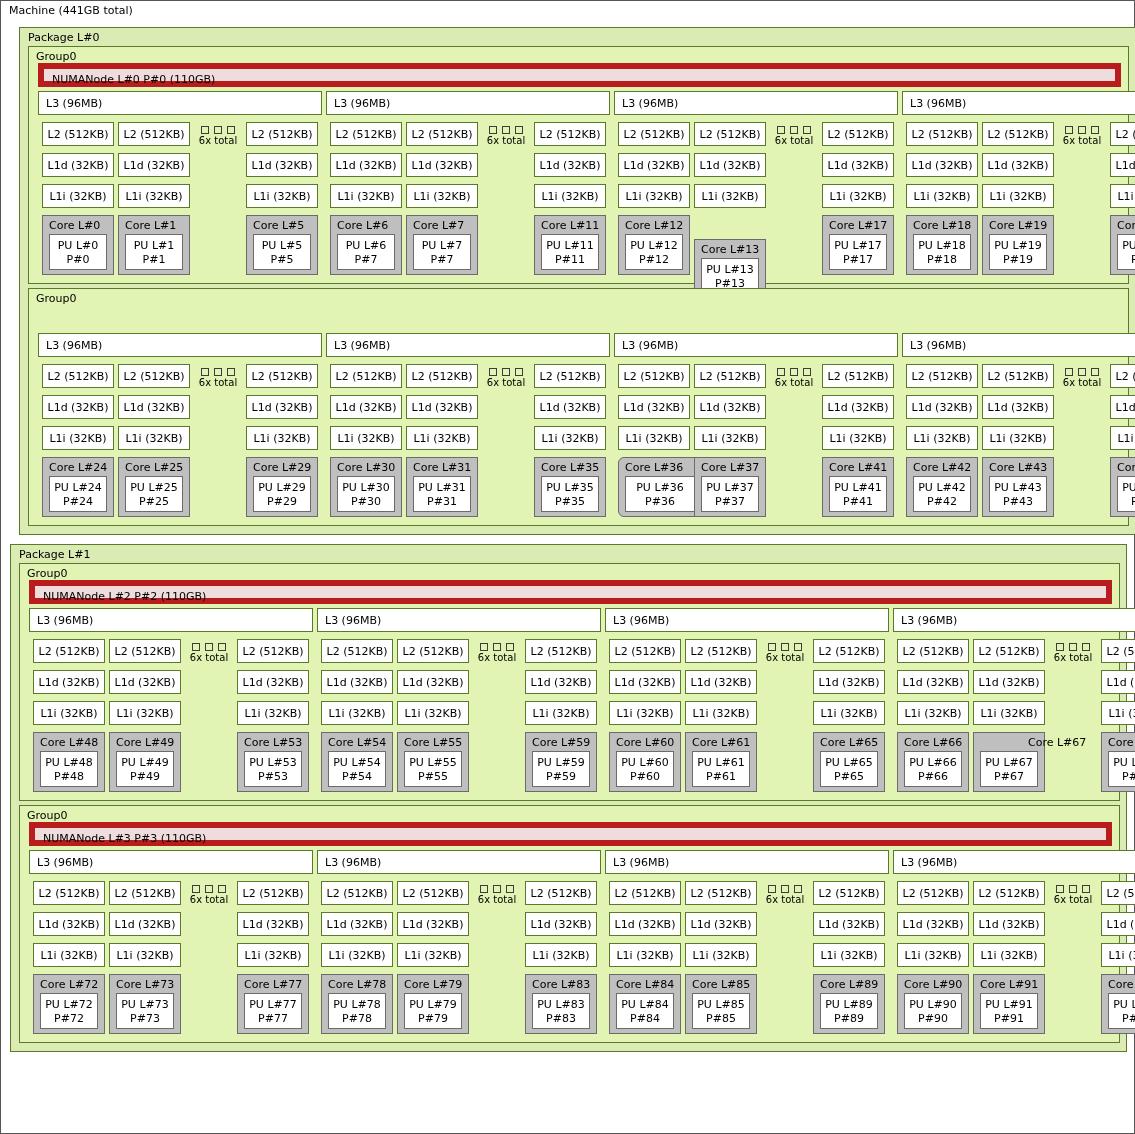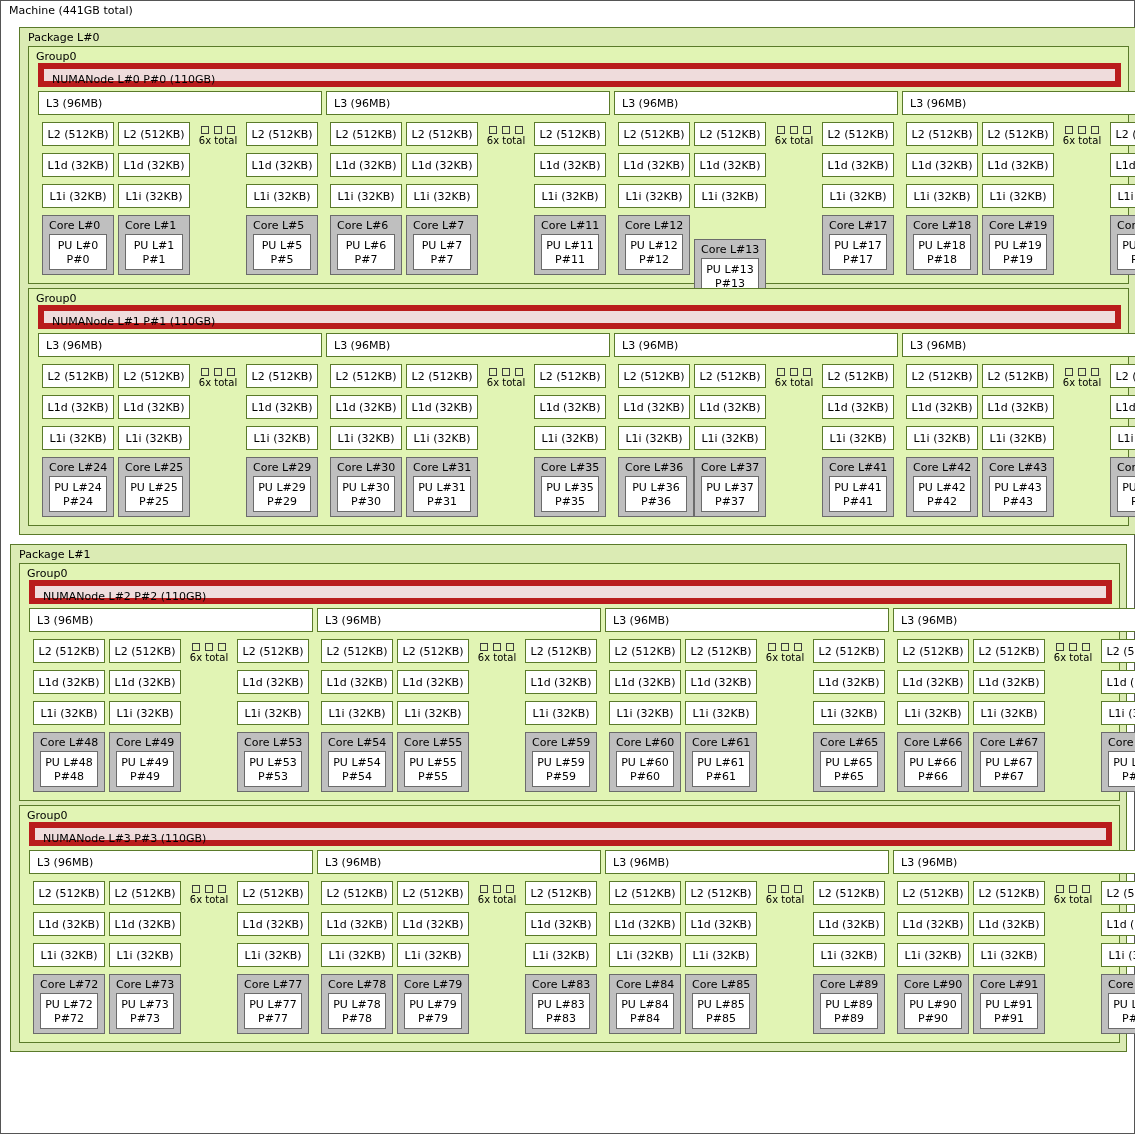--- a/index.html
+++ b/index.html
@@ -406,23 +406,20 @@
               <div class="sq-row">
                 <div class="sq"></div>
                 <div class="sq"></div>
                 <div class="sq"></div>
               </div>
               <div class="etext">6x total</div>
             </div>
           </div>
           <div class="group" style="left: 8px; top: 260px; width: 1101px; height: 238px;">
             <div class="boxlabel">Group0</div>
-            <div class="numanode" style="left: 9px; top: 16px; width: 1083px;">
-              <div class="boxlabel">NUMANode L#1 P#1 (110GB)</div>
-            </div>
             <div class="l3" style="left: 9px; top: 44px; width: 284px;">
               <div class="boxlabel">L3 (96MB)</div>
             </div>
             <div class="cell" style="left: 13px; top: 75px; width: 72px;">
               <div class="boxlabel">L2 (512KB)</div>
             </div>
             <div class="cell" style="left: 13px; top: 106px; width: 72px;">
               <div class="boxlabel">L1d (32KB)</div>
             </div>
             <div class="cell" style="left: 13px; top: 137px; width: 72px;">
@@ -539,21 +536,21 @@
             </div>
             <div class="cell" style="left: 589px; top: 75px; width: 72px;">
               <div class="boxlabel">L2 (512KB)</div>
             </div>
             <div class="cell" style="left: 589px; top: 106px; width: 72px;">
               <div class="boxlabel">L1d (32KB)</div>
             </div>
             <div class="cell" style="left: 589px; top: 137px; width: 72px;">
               <div class="boxlabel">L1i (32KB)</div>
             </div>
-            <div class="core" style="left: 589px; top: 168px; width: 76px;">
+            <div class="core" style="left: 589px; top: 168px; width: 84px; border-radius: 6px;">
               <div class="boxlabel">Core L#36</div>
               <div class="pu">
                 <span>PU L#36</span>
                 <span>P#36</span>
               </div>
             </div>
             <div class="cell" style="left: 665px; top: 75px; width: 72px;">
               <div class="boxlabel">L2 (512KB)</div>
             </div>
             <div class="cell" style="left: 665px; top: 106px; width: 72px;">
@@ -859,21 +856,21 @@
             </div>
             <div class="cell" style="left: 953px; top: 75px; width: 72px;">
               <div class="boxlabel">L2 (512KB)</div>
             </div>
             <div class="cell" style="left: 953px; top: 106px; width: 72px;">
               <div class="boxlabel">L1d (32KB)</div>
             </div>
             <div class="cell" style="left: 953px; top: 137px; width: 72px;">
               <div class="boxlabel">L1i (32KB)</div>
             </div>
-            <div class="core" style="left: 953px; top: 168px; width: 72px;">
+            <div class="core" style="left: 953px; top: 168px; width: 72px; padding-left: 48px;">
               <div class="boxlabel">Core L#67</div>
               <div class="pu">
                 <span>PU L#67</span>
                 <span>P#67</span>
               </div>
             </div>
             <div class="cell" style="left: 1081px; top: 75px; width: 72px;">
               <div class="boxlabel">L2 (512KB)</div>
             </div>
             <div class="cell" style="left: 1081px; top: 106px; width: 72px;">

